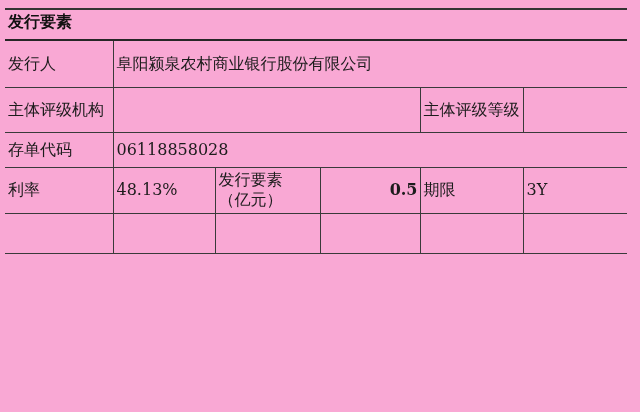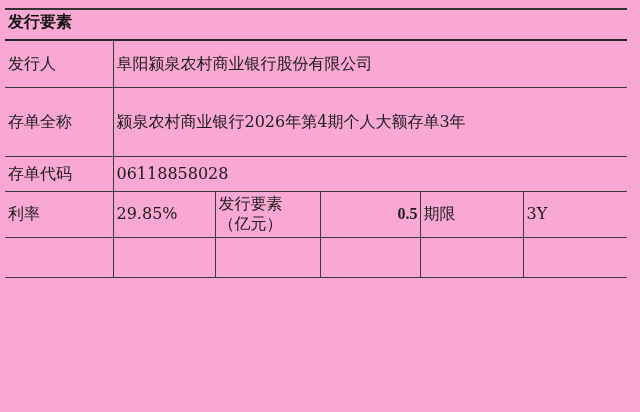--- a/index.html
+++ b/index.html
@@ -38,21 +38,21 @@
     font-size: 16px;
     line-height: 1.25;
     padding: 0 2px 0 3px;
     overflow: visible;
   }
   td.bl { border-left: 1.5px solid #3a3a3a; }
   td.val { padding-left: 2px; }
   td.lbl { padding-left: 3px; }
   td.nowrap { white-space: nowrap; }
   td.tight { padding-left: 1px; }
-  td.num-right { text-align: right; padding-right: 1px; font-weight: bold; font-family: Liberation Serif, serif; }
+  td.num-right { text-align: right; padding-right: 1px; font-weight: bold; }
   tr.rA { height: 47px; }
   tr.rB { height: 34px; }
   tr.rC { height: 45px; }
   tr.rD { height: 36px; }
   tr.rE { height: 69px; }
   tr.rF { height: 38px; }
   tr.rG { height: 35px; }
   tr.rH { height: 46px; }
   tr.rI { height: 40px; }
 </style>
@@ -75,36 +75,38 @@
       <col style="width:104px">
     </colgroup>
 
     <tbody>
         <tr class="rA">
       <td class="lbl">发行人</td>
       <td class="val bl" colspan="5">阜阳颍泉农村商业银行股份有限公司</td>
     </tr>
 
 
+    <tr class="rC">
+      <td class="lbl nowrap">主体评级机构</td>
+      <td class="val bl" colspan="3"></td>
+      <td class="lbl bl nowrap">主体评级等级</td>
+      <td class="val bl"></td>
+    </tr>
 
 
-    <tr class="rE">
-      <td class="lbl">存单全称</td>
-      <td class="val bl" colspan="5">颍泉农村商业银行2026年第4期个人大额存单3年</td>
-    </tr>
 
 
     <tr class="rG">
       <td class="lbl">存单代码</td>
       <td class="val bl" colspan="5">06118858028</td>
     </tr>
 
     <tr class="rH">
       <td class="lbl">利率</td>
-      <td class="val bl">29.85%</td>
+      <td class="val bl">48.13%</td>
       <td class="lbl bl tight"><span>发行要素</span><br><span>（亿元）</span></td>
       <td class="val bl num-right">0.5</td>
       <td class="lbl bl">期限</td>
       <td class="val bl">3Y</td>
     </tr>
 
     <tr class="rI">
       <td></td>
       <td class="bl"></td>
       <td class="bl"></td>

